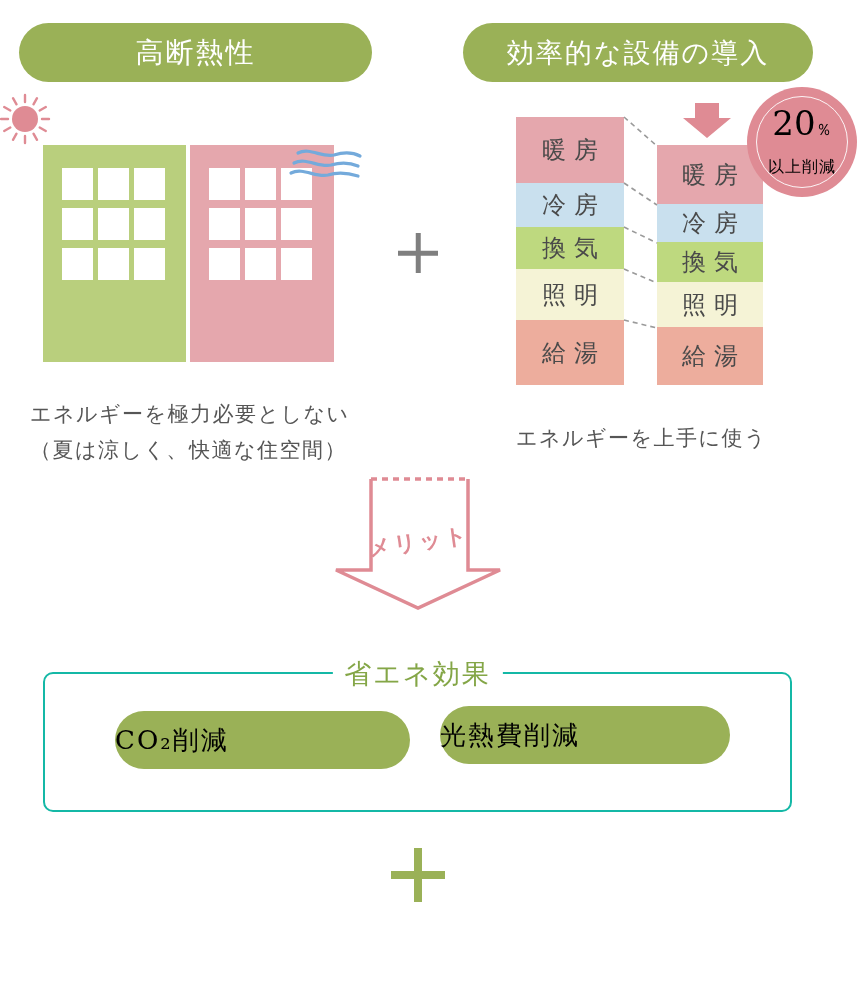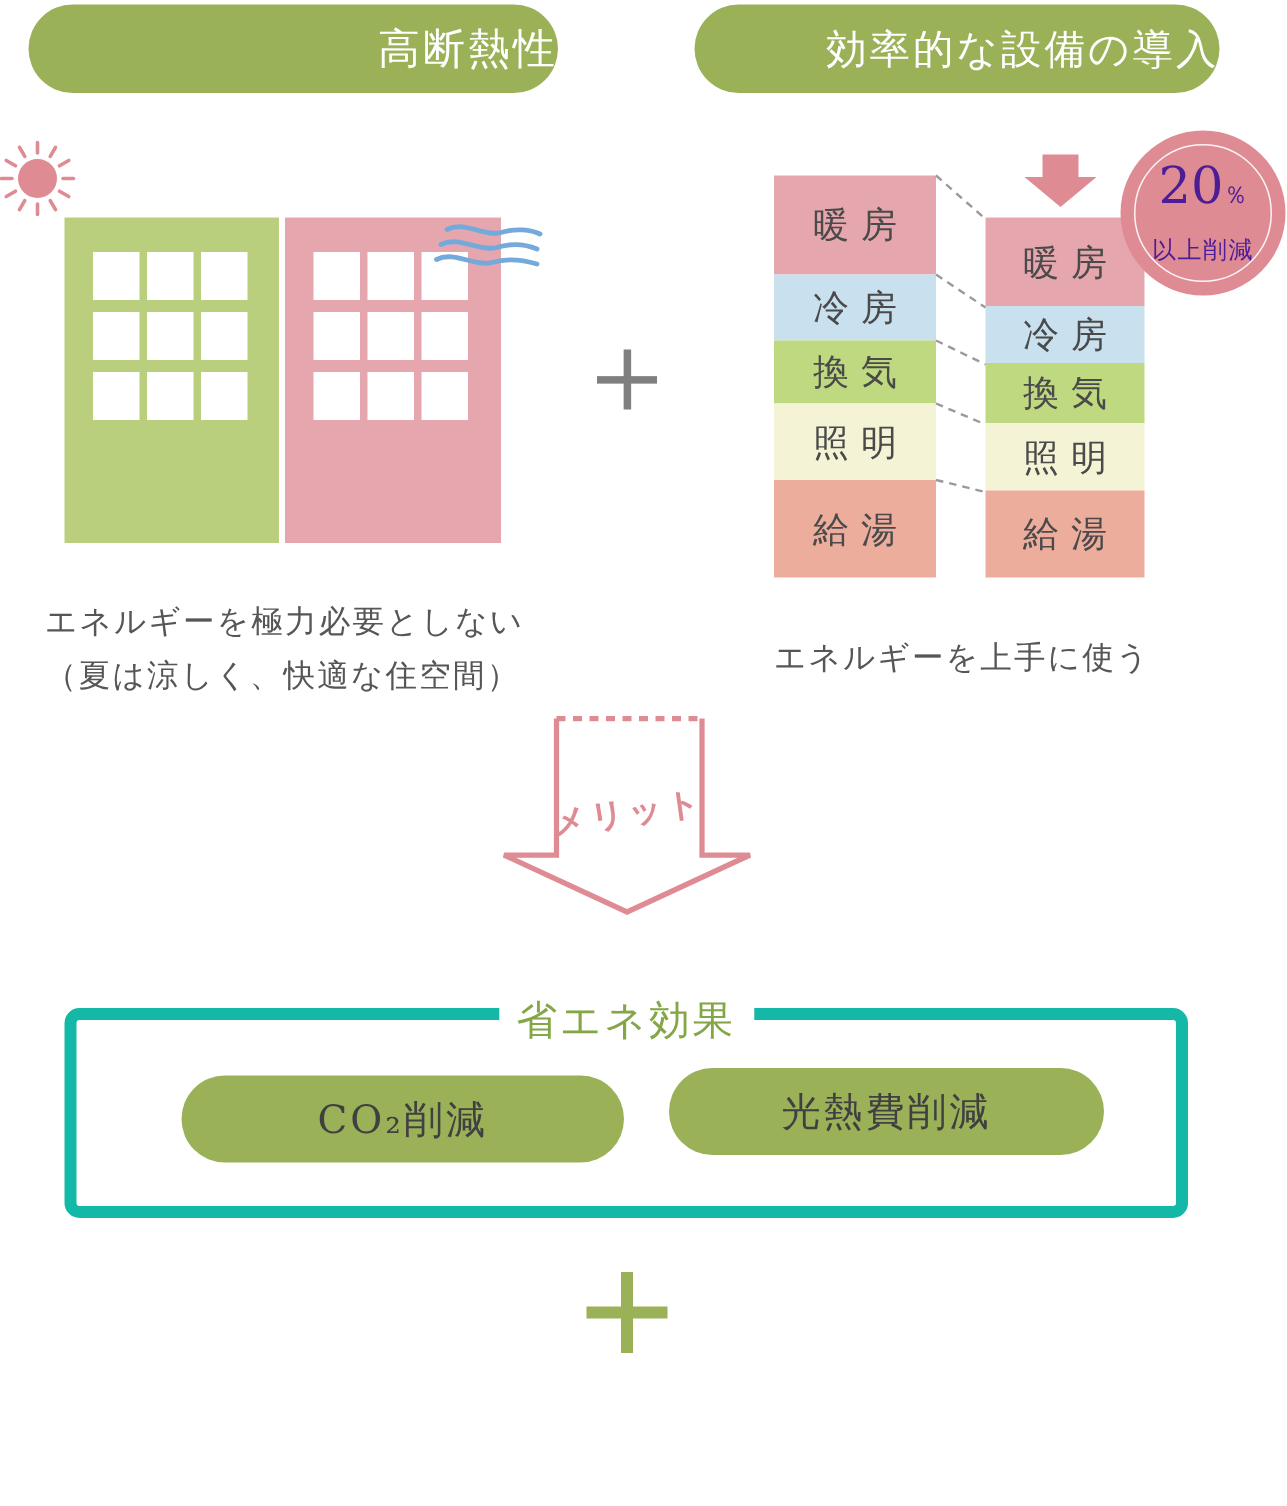--- a/index.html
+++ b/index.html
@@ -3,22 +3,22 @@
 <meta charset="utf-8">
 <style>
   html,body{margin:0;padding:0;background:#fff;}
   #canvas{
     position:relative;width:858px;height:1004px;background:#ffffff;overflow:hidden;
     font-family:"DejaVu Serif","Liberation Serif",serif;
   }
   
   .pill{
     position:absolute;background:#9ab157;color:#fff;border-radius:30px;
-    display:flex;align-items:center;justify-content:flex-end;
-    font-size:28px;letter-spacing:2px;
+    display:flex;align-items:center;justify-content:center;
+    font-size:28px;letter-spacing:2px;margin-top:20px;
   }
   .pill-top-left{left:19px;top:3px;width:353px;height:59px;}
   .pill-top-right{left:463px;top:3px;width:350px;height:59px;font-size:27px;}
   
   .house{position:absolute;top:145px;height:217px;}
   .house-green{left:43px;width:143px;background:#b9cf7d;}
   .house-pink{left:190px;width:144px;background:#e5a7ad;}
   .windows{
     position:absolute;left:19px;top:23px;
     display:grid;grid-template-columns:repeat(3,31px);grid-auto-rows:32px;gap:8px 5px;
@@ -34,47 +34,47 @@
   .bar{position:absolute;display:flex;flex-direction:column;}
   .bar-before{left:516px;top:117px;width:108px;}
   .bar-after{left:657px;top:145px;width:106px;}
   .seg{
     display:flex;align-items:center;justify-content:center;
     color:#4a4a4a;font-size:24px;letter-spacing:8px;padding-left:8px;box-sizing:border-box;
   }
   
   .badge{
     position:absolute;left:747px;top:87px;width:110px;height:110px;border-radius:50%;
-    background:#df8b94;color:#4c1d95;z-index:6;
+    background:#df8b94;color:#000000;z-index:6;
     display:flex;flex-direction:column;align-items:center;justify-content:center;
   }
   .badge::before{
     content:"";position:absolute;inset:9px;border:1.6px solid rgba(255,255,255,.9);border-radius:50%;
   }
   .badge .big{font-size:34px;line-height:34px;}
   .badge .pct{font-size:16px;}
   .badge .sub{font-size:16px;letter-spacing:1px;margin-top:16px;}
   
   .merit-label{
     position:absolute;left:366px;top:527px;width:106px;text-align:center;
     color:#df8b94;font-size:22px;font-weight:bold;letter-spacing:3px;
     transform:rotate(-8deg);
   }
   
   .result-box{
     position:absolute;left:43px;top:672px;width:749px;height:140px;
-    border:8px solid #14b8a6;border-radius:10px;box-sizing:border-box;
+    border:2px solid #14b8a6;border-radius:10px;box-sizing:border-box;
   }
   .result-title{
     position:absolute;left:50%;top:-18px;transform:translateX(-50%);
     background:#fff;padding:0 12px;color:#84a647;font-size:27px;letter-spacing:2px;white-space:nowrap;
   }
   .result-pill{
-    position:absolute;background:#9ab157;color:#404040;border-radius:29px;
-    display:flex;align-items:center;justify-content:center;font-size:26px;letter-spacing:2px;
+    position:absolute;background:#9ab157;color:#000000;border-radius:29px;
+    display:flex;align-items:center;font-size:26px;letter-spacing:2px;
   }
   .result-pill.co2{left:70px;top:37px;width:295px;height:58px;}
   .result-pill.cost{left:395px;top:32px;width:290px;height:58px;}
   
   .plus{position:absolute;}
   .plus::before,.plus::after{content:"";position:absolute;background:currentColor;}
   .plus::before{left:0;right:0;top:50%;height:var(--t);transform:translateY(-50%);}
   .plus::after{top:0;bottom:0;left:50%;width:var(--t);transform:translateX(-50%);}
   .plus-mid{left:398px;top:233px;width:40px;height:40px;color:#7f7f7f;--t:4.5px;}
   .plus-bottom{left:391px;top:848px;width:54px;height:54px;color:#9ab157;--t:8px;}

